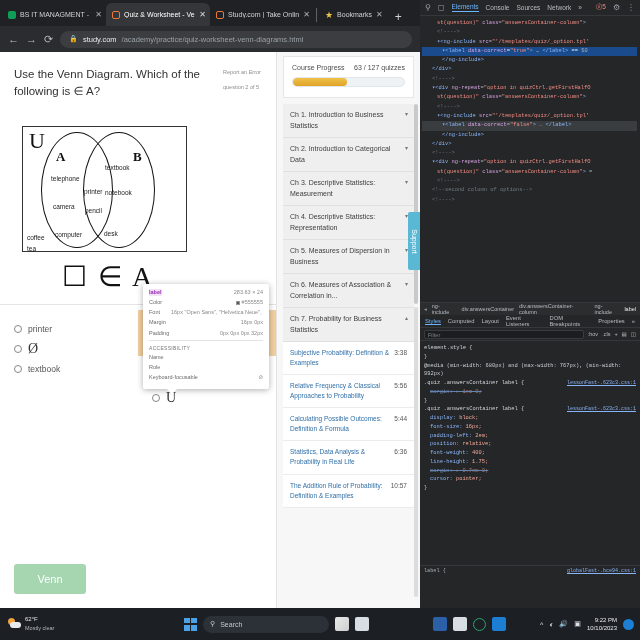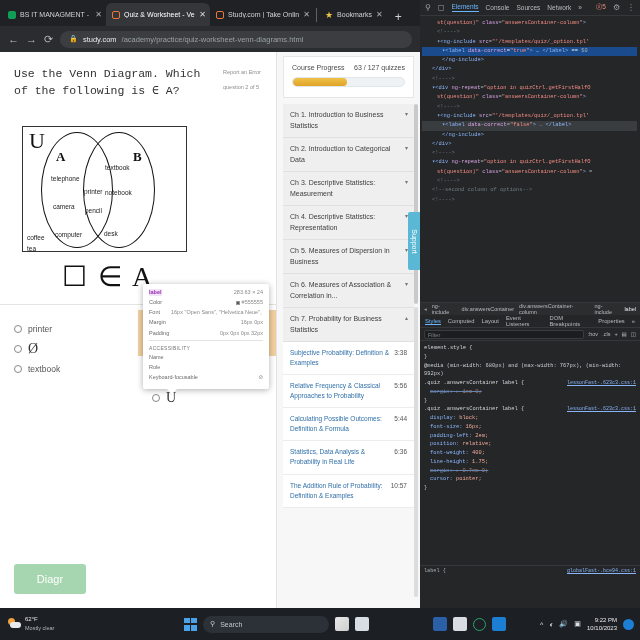--- a/index.html
+++ b/index.html
@@ -36,21 +36,21 @@
     font-size: 7.5px; color: #9aa0a6;
   }
   .urlbox .lock { font-size: 7px; color: #cfd2d6; }
   .urlbox b { color: #e8eaed; font-weight: 400; }
 
   .viewport { position: absolute; left: 0; top: 52px; width: 420px; height: 556px; background: #fff; overflow: hidden; }
 
   
   .quiz { position: absolute; left: 0; top: 0; width: 276px; height: 556px; background: #fff; }
   .qhead { display: flex; padding: 14px 10px 0 14px; }
-  .qtext { font-size: 11.5px; color: #333; line-height: 1.45; width: 205px; font-family: Liberation Mono, monospace; }
+  .qtext { font-size: 11.5px; color: #333; line-height: 1.45; width: 205px; }
   .qmeta { margin-left: 4px; text-align: left; padding-top: 3px; }
   .report { font-size: 5.5px; color: #8d8d8d; }
   .qnum { font-size: 5.5px; color: #8d8d8d; margin-top: 9px; }
 
   .venn { position: absolute; left: 22px; top: 74px; width: 165px; height: 126px; border: 1px solid #333; background: #fff; }
   .venn .ulabel { position: absolute; left: 6px; top: 1px; font-family: "Liberation Serif", serif; font-size: 22px; color: #111; }
   .venn .ell { position: absolute; border: 1px solid #111; border-radius: 50%; width: 72px; height: 116px; top: 5px; }
   .venn .ellA { left: 18px; }
   .venn .ellB { left: 60px; }
   .venn .setname { position: absolute; font-family: "Liberation Serif", serif; font-weight: 700; font-size: 13px; color: #111; }
@@ -277,21 +277,21 @@
             <div class="acol" style="padding-top:0;"></div>
             <div class="acol" style="padding-top:0;">
               <div class="aopt">
                 <span class="radio"></span>
                 <span class="sym">U</span>
               </div>
             </div>
           </div>
         </div>
 
-        <div class="nextbtn">Diagr</div>
+        <div class="nextbtn">Venn</div>
       </div>
 
       <div class="course">
         <div class="progcard">
           <div class="progrow">
             <span>Course Progress</span>
             <span>63 / 127 quizzes</span>
           </div>
           <div class="progbar">
             <div class="progfill"></div>

